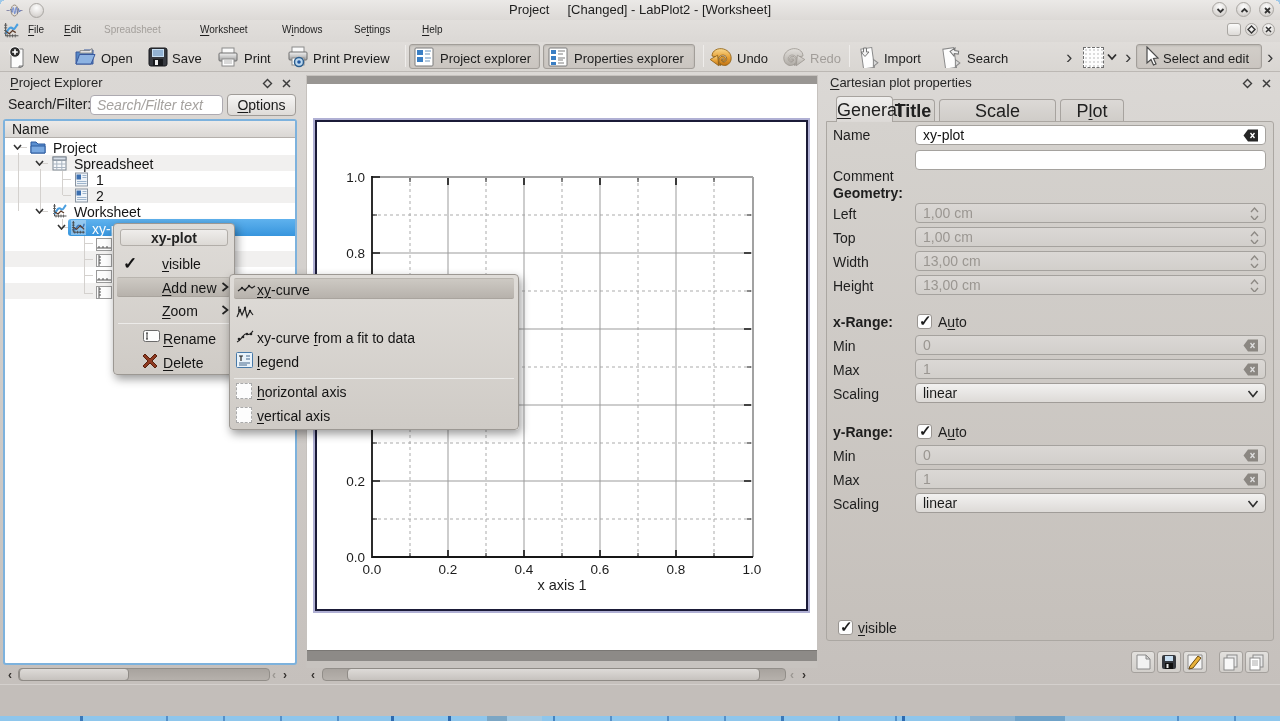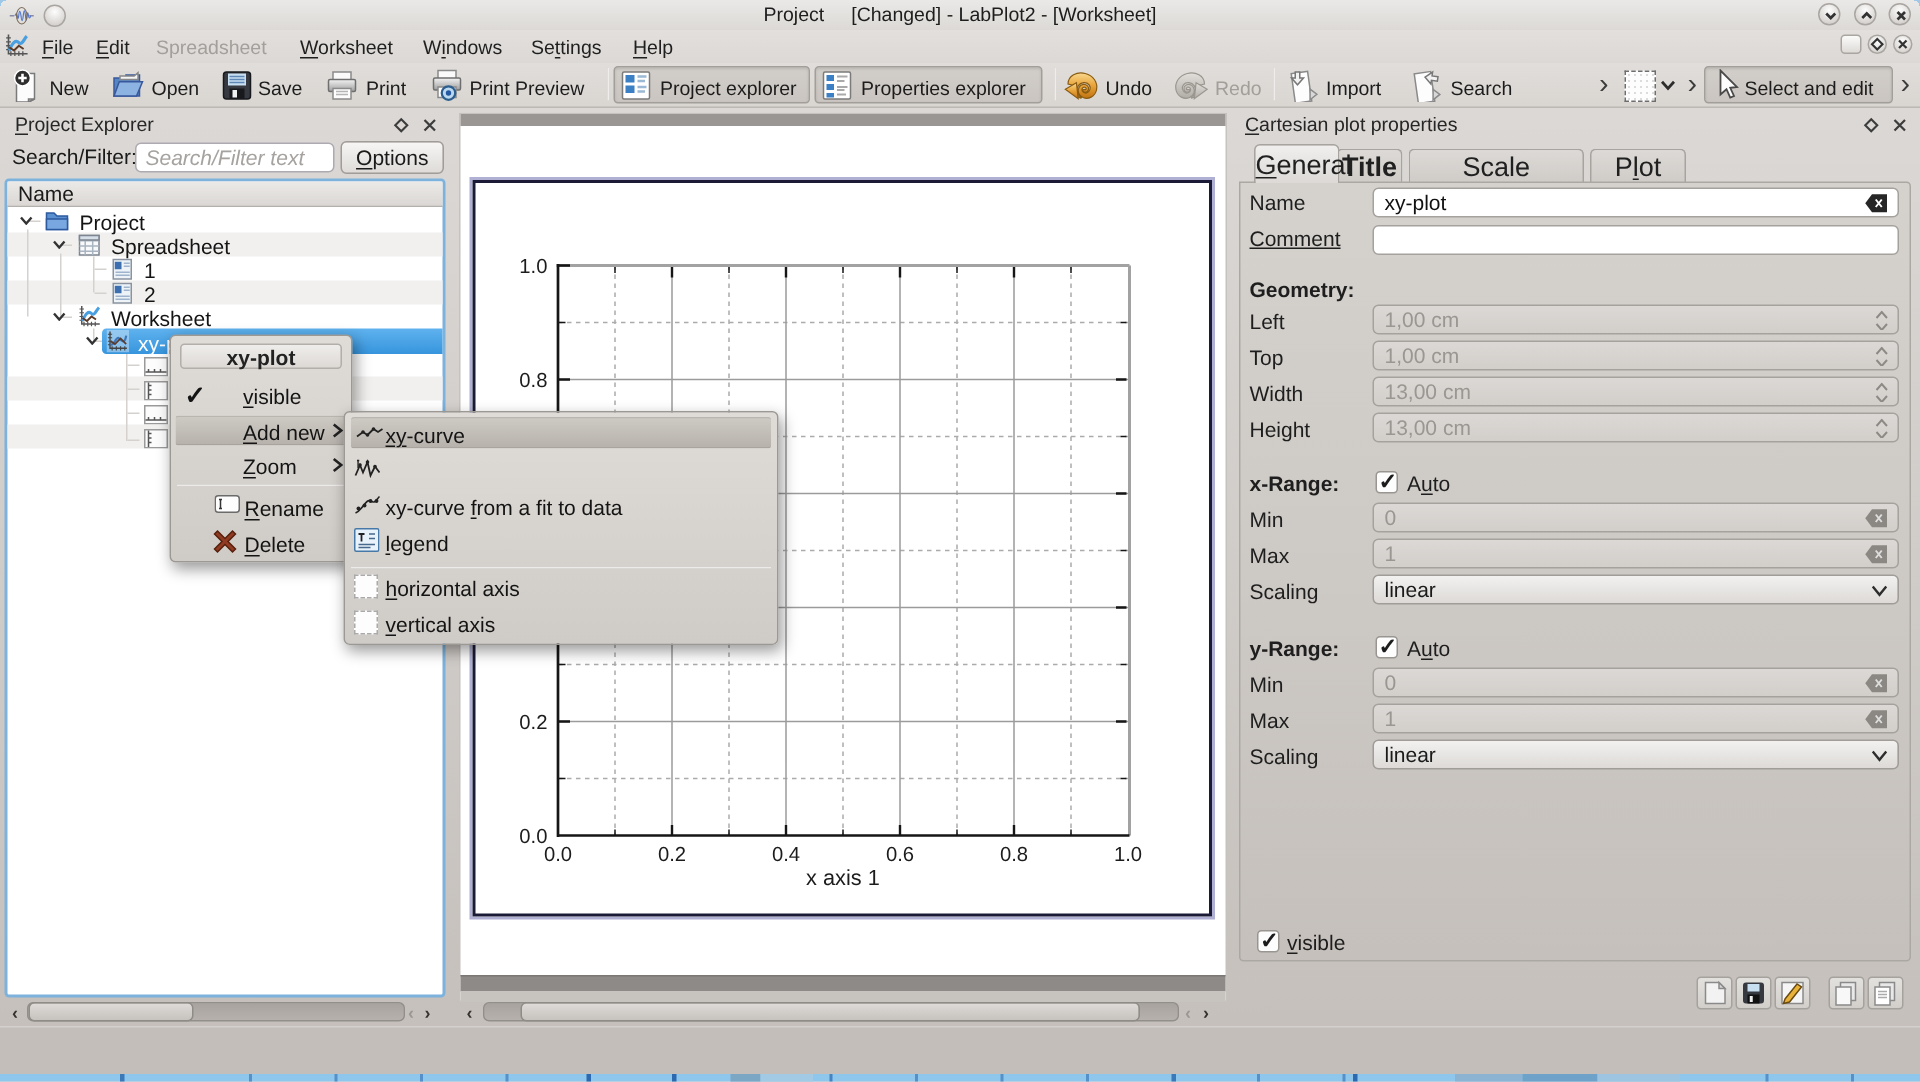--- a/index.html
+++ b/index.html
@@ -12,21 +12,21 @@
 #titlebar { left:0; top:0; width:1280px; height:20px;
   background:linear-gradient(#ebe9e7,#dcd9d6); }
 #title-text { left:0; top:2px; width:1280px; text-align:center; color:#1d1d1d; font-size:13px; }
 .winbtn { width:15px; height:15px; border-radius:50%; top:2px;
   background:radial-gradient(circle at 50% 30%, #fdfdfd, #d9d6d3 70%, #c2bfbc);
   border:1px solid #a9a6a2; }
 .winbtn svg { position:absolute; left:2px; top:2px; }
 
 
 #menubar { left:0; top:20px; width:1280px; height:22px; background:linear-gradient(#e2dfdc,#dbd8d5); }
-.mitem { top:24px; font-size:13px; color:#1f1f1f; }
+.mitem { top:24px; font-size:10px; color:#1f1f1f; }
 .mdis { color:#a39f9b; }
 .mdibtn { top:23px; height:13px; }
 
 
 #toolbar { left:0; top:42px; width:1280px; height:30px;
   background:linear-gradient(#e0ddda,#d9d6d2); border-bottom:1px solid #bcb8b4; }
 .titem { top:51px; font-size:13px; color:#1c1c1c; }
 .tsep { top:45px; width:1px; height:22px; background:#c2beba; border-right:1px solid #efedeb; }
 .tbtn { top:44px; height:25px; background:linear-gradient(#d2cec9,#cac5c0);
   border:1px solid #a29e99; border-radius:3px; box-shadow:inset 0 1px 2px rgba(0,0,0,0.12); }
@@ -476,21 +476,21 @@
 <div class="abs tab" style="left:1060px; width:64px;">P<u>l</u>ot Area</div>
 <div class="abs" id="rpane"></div>
 <div id="rrows">
 <div class="abs rlabel" style="top:127px;">Name</div>
 <div class="abs rfield" style="top:125px;">xy-plot
   <svg class="clearbtn" width="16" height="13" viewBox="0 0 16 13">
           <path d="M5 0.5 h10 v12 h-10 l-4.5-6 z" fill="#262626"></path>
           <path d="M7.5 4 l4 5 M11.5 4 l-4 5" stroke="#fff" stroke-width="1.3"></path>
         </svg>
 </div>
-<div class="abs rlabel" style="top:151px;text-decoration:underline;">Comment</div>
+<div class="abs rlabel" style="top:168px;">Comment</div>
 <div class="abs rfield" style="top:150px;"></div>
 <div class="abs rlabel rbold" style="top:185px;">Geometry:</div>
 <div class="abs rlabel" style="top:206px;">Left</div>
 <div class="abs rfield rdisabled" style="top:203px;">1,00 cm
   <svg class="spinarr" width="9" height="14">
           <path d="M1 5 L4.5 1 L8 5 M1 9 L4.5 13 L8 9" stroke="#8d8984" stroke-width="1.3" fill="none"></path>
         </svg>
 </div>
 <div class="abs rlabel" style="top:230px;">Top</div>
 <div class="abs rfield rdisabled" style="top:227px;">1,00 cm

